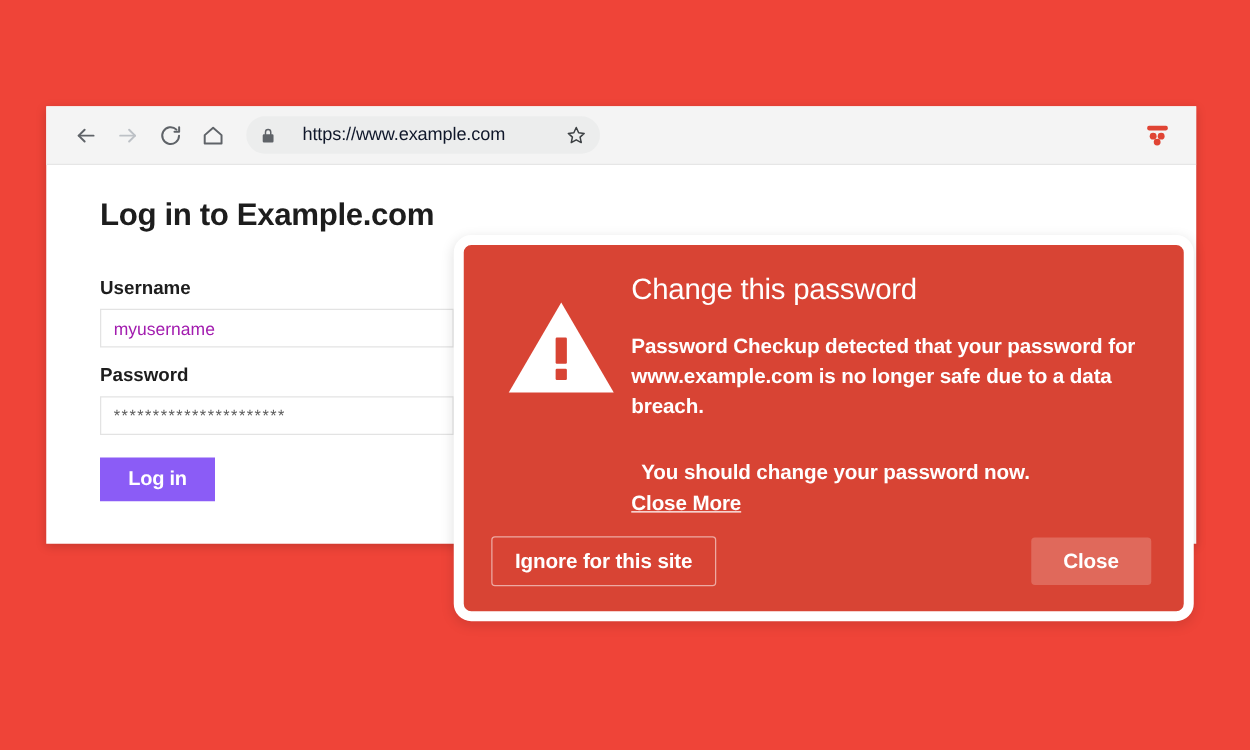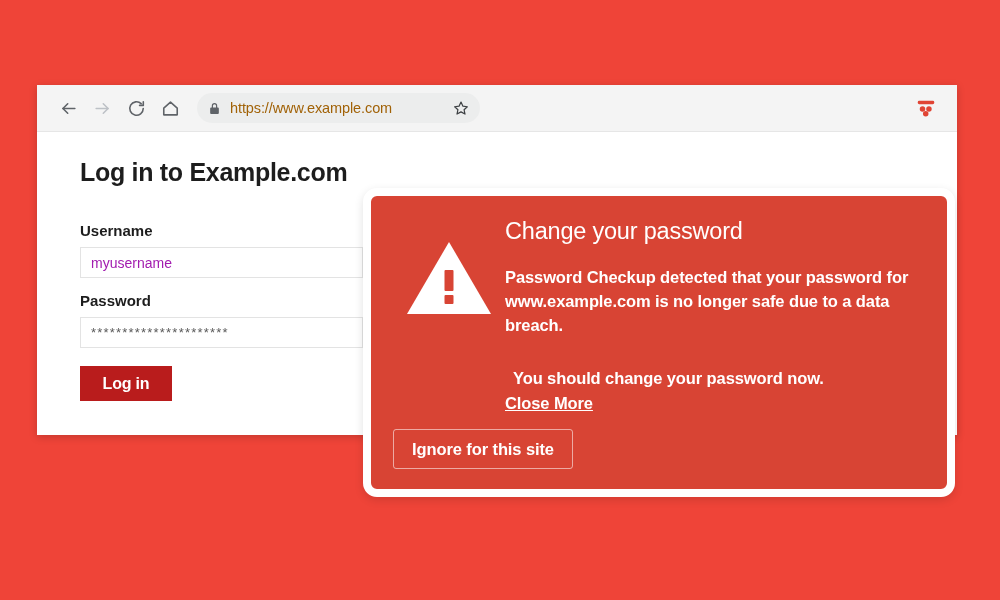--- a/index.html
+++ b/index.html
@@ -56,23 +56,23 @@
     background: #eceded;
     border-radius: 15px;
     display: flex;
     align-items: center;
     padding: 0 11px;
     box-sizing: border-box;
   }
   #omnibox-lock { flex: 0 0 auto; display:flex; align-items:center; }
   #omnibox-url {
     flex: 1 1 auto;
-    margin-left: 9px;
+    margin-left: 21px;
     font-size: 14.5px;
-    color: #a16207;
+    color: #0f172a;
     letter-spacing: -0.1px;
     white-space: nowrap;
     overflow: hidden;
   }
   #omnibox-star { flex: 0 0 auto; margin-left: 6px; display:flex; align-items:center;}
 
   #toolbar-spacer { flex: 1 1 auto; }
 
   #extension-icon {
     flex: 0 0 auto;
@@ -120,21 +120,21 @@
     color: #5a5a5a;
     letter-spacing: 1.2px;
     font-size: 13px;
     overflow: hidden;
     white-space: nowrap;
   }
   #login-button {
     margin-top: 18px;
     width: 92px;
     height: 35px;
-    background: #b91c1c;
+    background: #8b5cf6;
     color: #ffffff;
     font-size: 16px;
     font-weight: bold;
     display: flex;
     align-items: center;
     justify-content: center;
     letter-spacing: -0.2px;
     border: none;
     font-family: "Liberation Sans", sans-serif;
   }
@@ -334,26 +334,27 @@
 
       <div id="warning-icon-wrap">
         <svg width="88" height="78" viewBox="0 0 88 78">
           <path d="M44 2 L86 74 L2 74 Z" fill="#ffffff"></path>
           <rect x="39.5" y="30" width="9" height="21" rx="1" fill="#d84434"></rect>
           <rect x="39.5" y="55" width="9" height="9" rx="1" fill="#d84434"></rect>
         </svg>
       </div>
 
       <div id="dialog-text">
-        <div id="dialog-title">Change your password</div>
+        <div id="dialog-title">Change this password</div>
         <div id="dialog-message">Password Checkup detected that your password for www.example.com is no longer safe due to a data breach.</div>
         <div id="dialog-cta">You should change your password now.</div>
         <a id="learn-more-link" href="#">Close More</a>
       </div>
 
     </div>
 
     <div id="dialog-actions">
       <div id="ignore-button">Ignore for this site</div>
+      <div id="close-button">Close</div>
     </div>
 
   </div>
 </div>
 
 </body></html>

